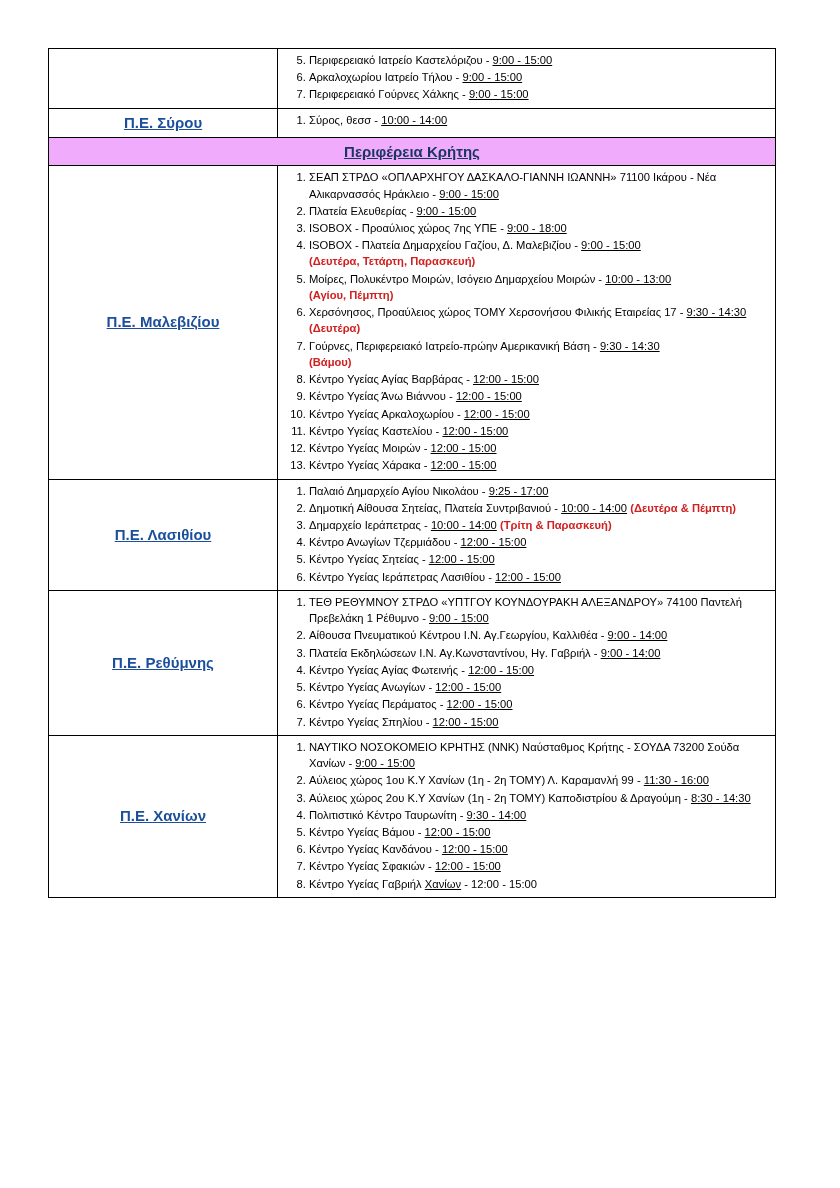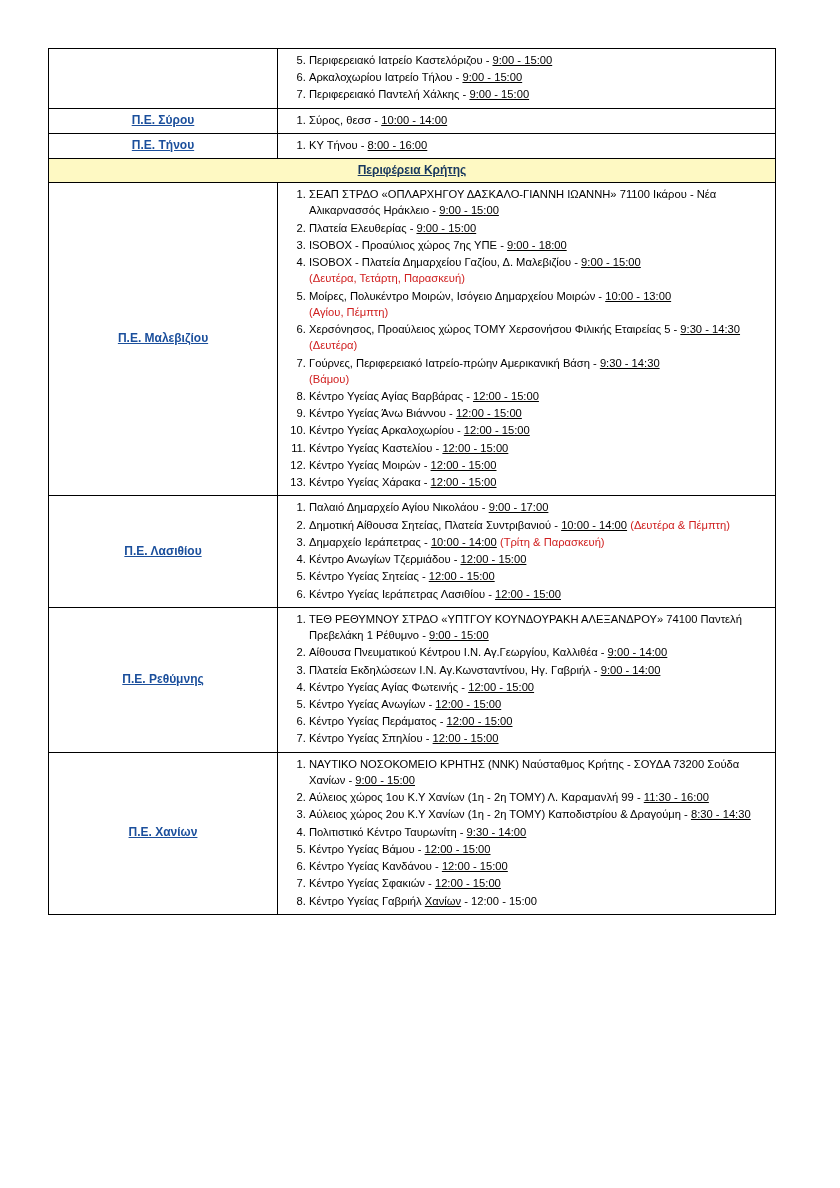--- a/index.html
+++ b/index.html
@@ -38,24 +38,24 @@
     text-align: center;
     vertical-align: middle;
   }
   td.region-cell.mid {
     vertical-align: middle;
   }
   .region-label {
     color: #1b4f9c;
     text-decoration: underline;
     font-weight: bold;
-    font-size: 12px;
+    font-size: 15px;
   }
   tr.section-row td {
-    background: #fef9c3;
+    background: #f0abfc;
     padding-top: 3px;
     padding-bottom: 3px;
   }
   tr.section-row .region-label {
     color: #17375e;
   }
   ol.items {
     margin: 0;
     padding: 0 0 0 26px;
     list-style-position: outside;
@@ -67,82 +67,75 @@
     line-height: 1.45;
   }
   ol.items > li::marker {
     font-size: 11.2px;
   }
   .u {
     text-decoration: underline;
   }
   .red {
     color: #d02020;
+    font-weight: bold;
   }
 </style>
 </head>
 <body>
 
 <div class="page">
   <table class="doc-table">
     <tbody>
         <tr>
           <td class="region-cell mid"></td>
           <td>
             <ol class="items" start="5">
               <li><span>Περιφερειακό Ιατρείο Καστελόριζου - </span><span class="u">9:00 - 15:00</span></li>
               <li><span>Αρκαλοχωρίου Ιατρείο Τήλου - </span><span class="u">9:00 - 15:00</span></li>
-              <li><span>Περιφερειακό Παντελή Χάλκης - </span><span class="u">9:00 - 15:00</span></li>
+              <li><span>Περιφερειακό Γούρνες Χάλκης - </span><span class="u">9:00 - 15:00</span></li>
             </ol>
           </td>
         </tr>
         <tr>
           <td class="region-cell mid"><span class="region-label">Π.Ε. Σύρου</span></td>
           <td>
             <ol class="items" start="1">
               <li><span>Σύρος, θεσσ - </span><span class="u">10:00 - 14:00</span></li>
-            </ol>
-          </td>
-        </tr>
-        <tr>
-          <td class="region-cell mid"><span class="region-label">Π.Ε. Τήνου</span></td>
-          <td>
-            <ol class="items" start="1">
-              <li><span>ΚΥ Τήνου - </span><span class="u">8:00 - 16:00</span></li>
             </ol>
           </td>
         </tr>
         <tr class="section-row">
           <td colspan="2" class="region-cell"><span class="region-label">Περιφέρεια Κρήτης</span></td>
         </tr>
         <tr>
           <td class="region-cell mid"><span class="region-label">Π.Ε. Μαλεβιζίου</span></td>
           <td>
             <ol class="items" start="1">
               <li><span>ΣΕΑΠ ΣΤΡΔΟ «ΟΠΛΑΡΧΗΓΟΥ ΔΑΣΚΑΛΟ-ΓΙΑΝΝΗ ΙΩΑΝΝΗ» 71100 Ικάρου - Νέα Αλικαρνασσός Ηράκλειο - </span><span class="u">9:00 - 15:00</span></li>
               <li><span>Πλατεία Ελευθερίας - </span><span class="u">9:00 - 15:00</span></li>
               <li><span>ISOBOX - Προαύλιος χώρος 7ης ΥΠΕ - </span><span class="u">9:00 - 18:00</span></li>
               <li><span>ISOBOX - Πλατεία Δημαρχείου Γαζίου, Δ. Μαλεβιζίου - </span><span class="u">9:00 - 15:00</span><span> </span><br><span class="red">(Δευτέρα, Τετάρτη, Παρασκευή)</span></li>
               <li><span>Μοίρες, Πολυκέντρο Μοιρών, Ισόγειο Δημαρχείου Μοιρών - </span><span class="u">10:00 - 13:00</span><span> </span><br><span class="red">(Αγίου, Πέμπτη)</span></li>
-              <li><span>Χερσόνησος, Προαύλειος χώρος ΤΟΜΥ Χερσονήσου Φιλικής Εταιρείας 5 - </span><span class="u">9:30 - 14:30</span><br><span> </span><span class="red">(Δευτέρα)</span></li>
+              <li><span>Χερσόνησος, Προαύλειος χώρος ΤΟΜΥ Χερσονήσου Φιλικής Εταιρείας 17 - </span><span class="u">9:30 - 14:30</span><br><span> </span><span class="red">(Δευτέρα)</span></li>
               <li><span>Γούρνες, Περιφερειακό Ιατρείο-πρώην Αμερικανική Βάση - </span><span class="u">9:30 - 14:30</span><span> </span><br><span class="red">(Βάμου)</span></li>
               <li><span>Κέντρο Υγείας Αγίας Βαρβάρας - </span><span class="u">12:00 - 15:00</span></li>
               <li><span>Κέντρο Υγείας Άνω Βιάννου - </span><span class="u">12:00 - 15:00</span></li>
               <li><span>Κέντρο Υγείας Αρκαλοχωρίου - </span><span class="u">12:00 - 15:00</span></li>
               <li><span>Κέντρο Υγείας Καστελίου - </span><span class="u">12:00 - 15:00</span></li>
               <li><span>Κέντρο Υγείας Μοιρών - </span><span class="u">12:00 - 15:00</span></li>
               <li><span>Κέντρο Υγείας Χάρακα - </span><span class="u">12:00 - 15:00</span></li>
             </ol>
           </td>
         </tr>
         <tr>
           <td class="region-cell mid"><span class="region-label">Π.Ε. Λασιθίου</span></td>
           <td>
             <ol class="items" start="1">
-              <li><span>Παλαιό Δημαρχείο Αγίου Νικολάου - </span><span class="u">9:00 - 17:00</span></li>
+              <li><span>Παλαιό Δημαρχείο Αγίου Νικολάου - </span><span class="u">9:25 - 17:00</span></li>
               <li><span>Δημοτική Αίθουσα Σητείας, Πλατεία Συντριβανιού - </span><span class="u">10:00 - 14:00</span><span> </span><span class="red">(Δευτέρα &amp; Πέμπτη)</span></li>
               <li><span>Δημαρχείο Ιεράπετρας - </span><span class="u">10:00 - 14:00</span><span> </span><span class="red">(Τρίτη &amp; Παρασκευή)</span></li>
               <li><span>Κέντρο Ανωγίων Τζερμιάδου - </span><span class="u">12:00 - 15:00</span></li>
               <li><span>Κέντρο Υγείας Σητείας - </span><span class="u">12:00 - 15:00</span></li>
               <li><span>Κέντρο Υγείας Ιεράπετρας Λασιθίου - </span><span class="u">12:00 - 15:00</span></li>
             </ol>
           </td>
         </tr>
         <tr>
           <td class="region-cell mid"><span class="region-label">Π.Ε. Ρεθύμνης</span></td>

